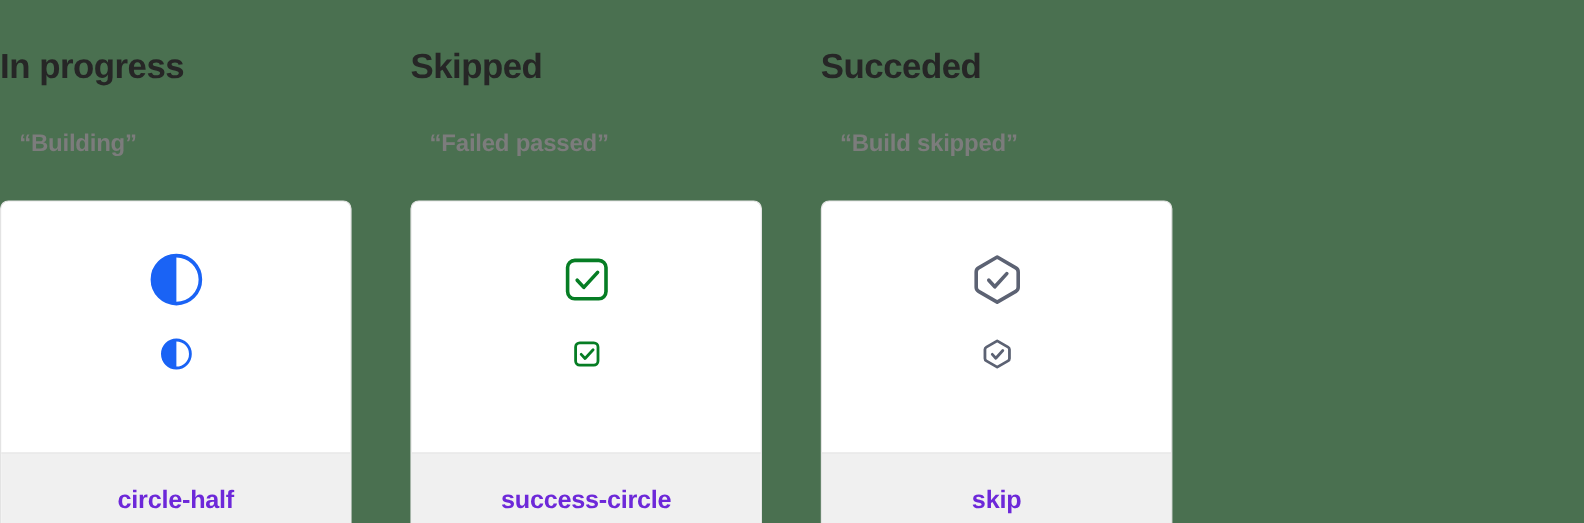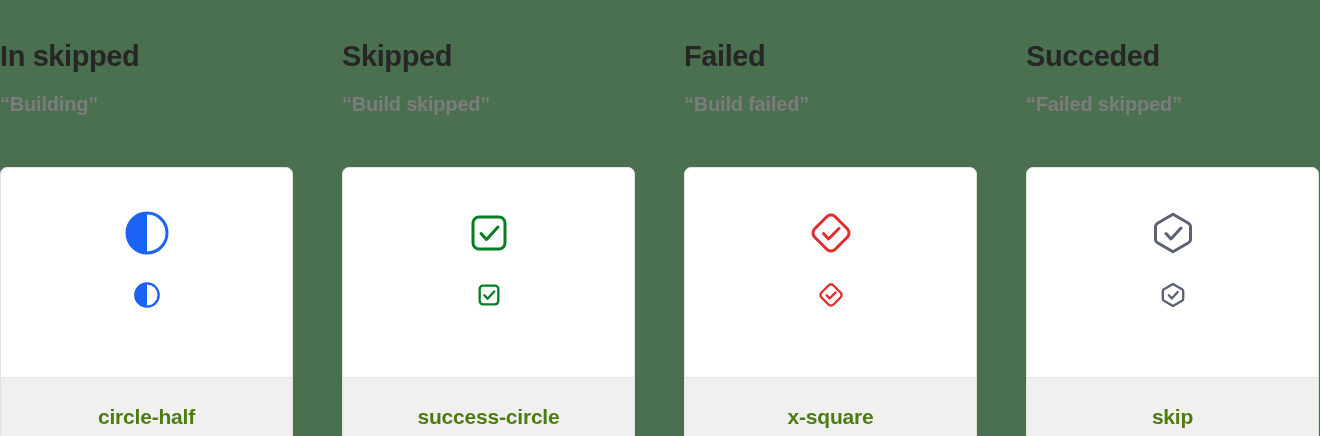--- a/index.html
+++ b/index.html
@@ -35,21 +35,21 @@
     font-size: 29px;
     font-weight: bold;
     letter-spacing: -0.4px;
     color: #262626;
     line-height: 1;
     position: absolute;
     top: 42px;
     left: 0px;
   }
   .col-sub {
-    margin: 0;
+    margin: 16px;
     padding: 0;
     font-size: 20px;
     font-weight: bold;
     letter-spacing: -0.2px;
     color: #7c7c7c;
     line-height: 1;
     position: absolute;
     top: 94px;
     left: 0px;
   }
@@ -90,31 +90,31 @@
     background: #f0f0f0;
     border-top: 1px solid #e6e6e6;
     display: flex;
     align-items: center;
     justify-content: center;
   }
   .card-footer-label {
     font-size: 21px;
     font-weight: bold;
     letter-spacing: -0.2px;
-    color: #4d7c0f;
+    color: #6d28d9;
   }
 </style>
 </head>
 <body>
 
 <div class="board">
 
   <div class="column">
     <div class="col-head">
-      <div class="col-title">In skipped</div>
+      <div class="col-title">In progress</div>
       <div class="col-sub">“Building”</div>
     </div>
     <div class="card">
       <div class="card-body">
         <div class="icon-slot icon-lg">
           <svg viewBox="0 0 48 48" xmlns="http://www.w3.org/2000/svg">
             <circle cx="24" cy="24" r="20" fill="#ffffff" stroke="#1a63f5" stroke-width="3"></circle>
             <path d="M24 4 A20 20 0 0 0 24 44 Z" fill="#1a63f5"></path>
           </svg>
         </div>
@@ -127,21 +127,21 @@
       </div>
       <div class="card-footer">
         <span class="card-footer-label">circle-half</span>
       </div>
     </div>
   </div>
 
   <div class="column">
     <div class="col-head">
       <div class="col-title">Skipped</div>
-      <div class="col-sub">“Build skipped”</div>
+      <div class="col-sub">“Failed passed”</div>
     </div>
     <div class="card">
       <div class="card-body">
         <div class="icon-slot icon-lg">
           <svg viewBox="0 0 48 48" xmlns="http://www.w3.org/2000/svg">
             <rect x="8" y="8" width="32" height="32" rx="6" ry="6" fill="none" stroke="#067d24" stroke-width="3"></rect>
             <path d="M16 24.5 L21.5 30.5 L33 18" fill="none" stroke="#067d24" stroke-width="3" stroke-linecap="round" stroke-linejoin="round"></path>
           </svg>
         </div>
         <div class="icon-slot icon-sm">
@@ -150,54 +150,25 @@
             <path d="M16 24.5 L21.5 30.5 L33 18" fill="none" stroke="#067d24" stroke-width="4" stroke-linecap="round" stroke-linejoin="round"></path>
           </svg>
         </div>
       </div>
       <div class="card-footer">
         <span class="card-footer-label">success-circle</span>
       </div>
     </div>
   </div>
 
-  <div class="column">
-    <div class="col-head">
-      <div class="col-title">Failed</div>
-      <div class="col-sub">“Build failed”</div>
-    </div>
-    <div class="card">
-      <div class="card-body">
-        <div class="icon-slot icon-lg">
-          <svg viewBox="0 0 48 48" xmlns="http://www.w3.org/2000/svg">
-            <g transform="rotate(45 24 24)">
-              <rect x="9.5" y="9.5" width="29" height="29" rx="6" ry="6" fill="none" stroke="#e32b2b" stroke-width="3"></rect>
-            </g>
-            <path d="M16.5 24.5 L21.5 30 L32 19.5" fill="none" stroke="#e32b2b" stroke-width="3" stroke-linecap="round" stroke-linejoin="round"></path>
-          </svg>
-        </div>
-        <div class="icon-slot icon-sm">
-          <svg viewBox="0 0 48 48" xmlns="http://www.w3.org/2000/svg">
-            <g transform="rotate(45 24 24)">
-              <rect x="9.5" y="9.5" width="29" height="29" rx="6" ry="6" fill="none" stroke="#e32b2b" stroke-width="4"></rect>
-            </g>
-            <path d="M16.5 24.5 L21.5 30 L32 19.5" fill="none" stroke="#e32b2b" stroke-width="4" stroke-linecap="round" stroke-linejoin="round"></path>
-          </svg>
-        </div>
-      </div>
-      <div class="card-footer">
-        <span class="card-footer-label">x-square</span>
-      </div>
-    </div>
-  </div>
 
   <div class="column">
     <div class="col-head">
       <div class="col-title">Succeded</div>
-      <div class="col-sub">“Failed skipped”</div>
+      <div class="col-sub">“Build skipped”</div>
     </div>
     <div class="card">
       <div class="card-body">
         <div class="icon-slot icon-lg">
           <svg viewBox="0 0 48 48" xmlns="http://www.w3.org/2000/svg">
             <path d="M24 5.2 L39.5 14.2 A4 4 0 0 1 41.5 17.6 L41.5 30.4 A4 4 0 0 1 39.5 33.8 L24 42.8 L8.5 33.8 A4 4 0 0 1 6.5 30.4 L6.5 17.6 A4 4 0 0 1 8.5 14.2 Z" fill="none" stroke="#5c6273" stroke-width="3" stroke-linejoin="round"></path>
             <path d="M17 24.5 L22 30 L32 19" fill="none" stroke="#5c6273" stroke-width="3" stroke-linecap="round" stroke-linejoin="round"></path>
           </svg>
         </div>
         <div class="icon-slot icon-sm">

